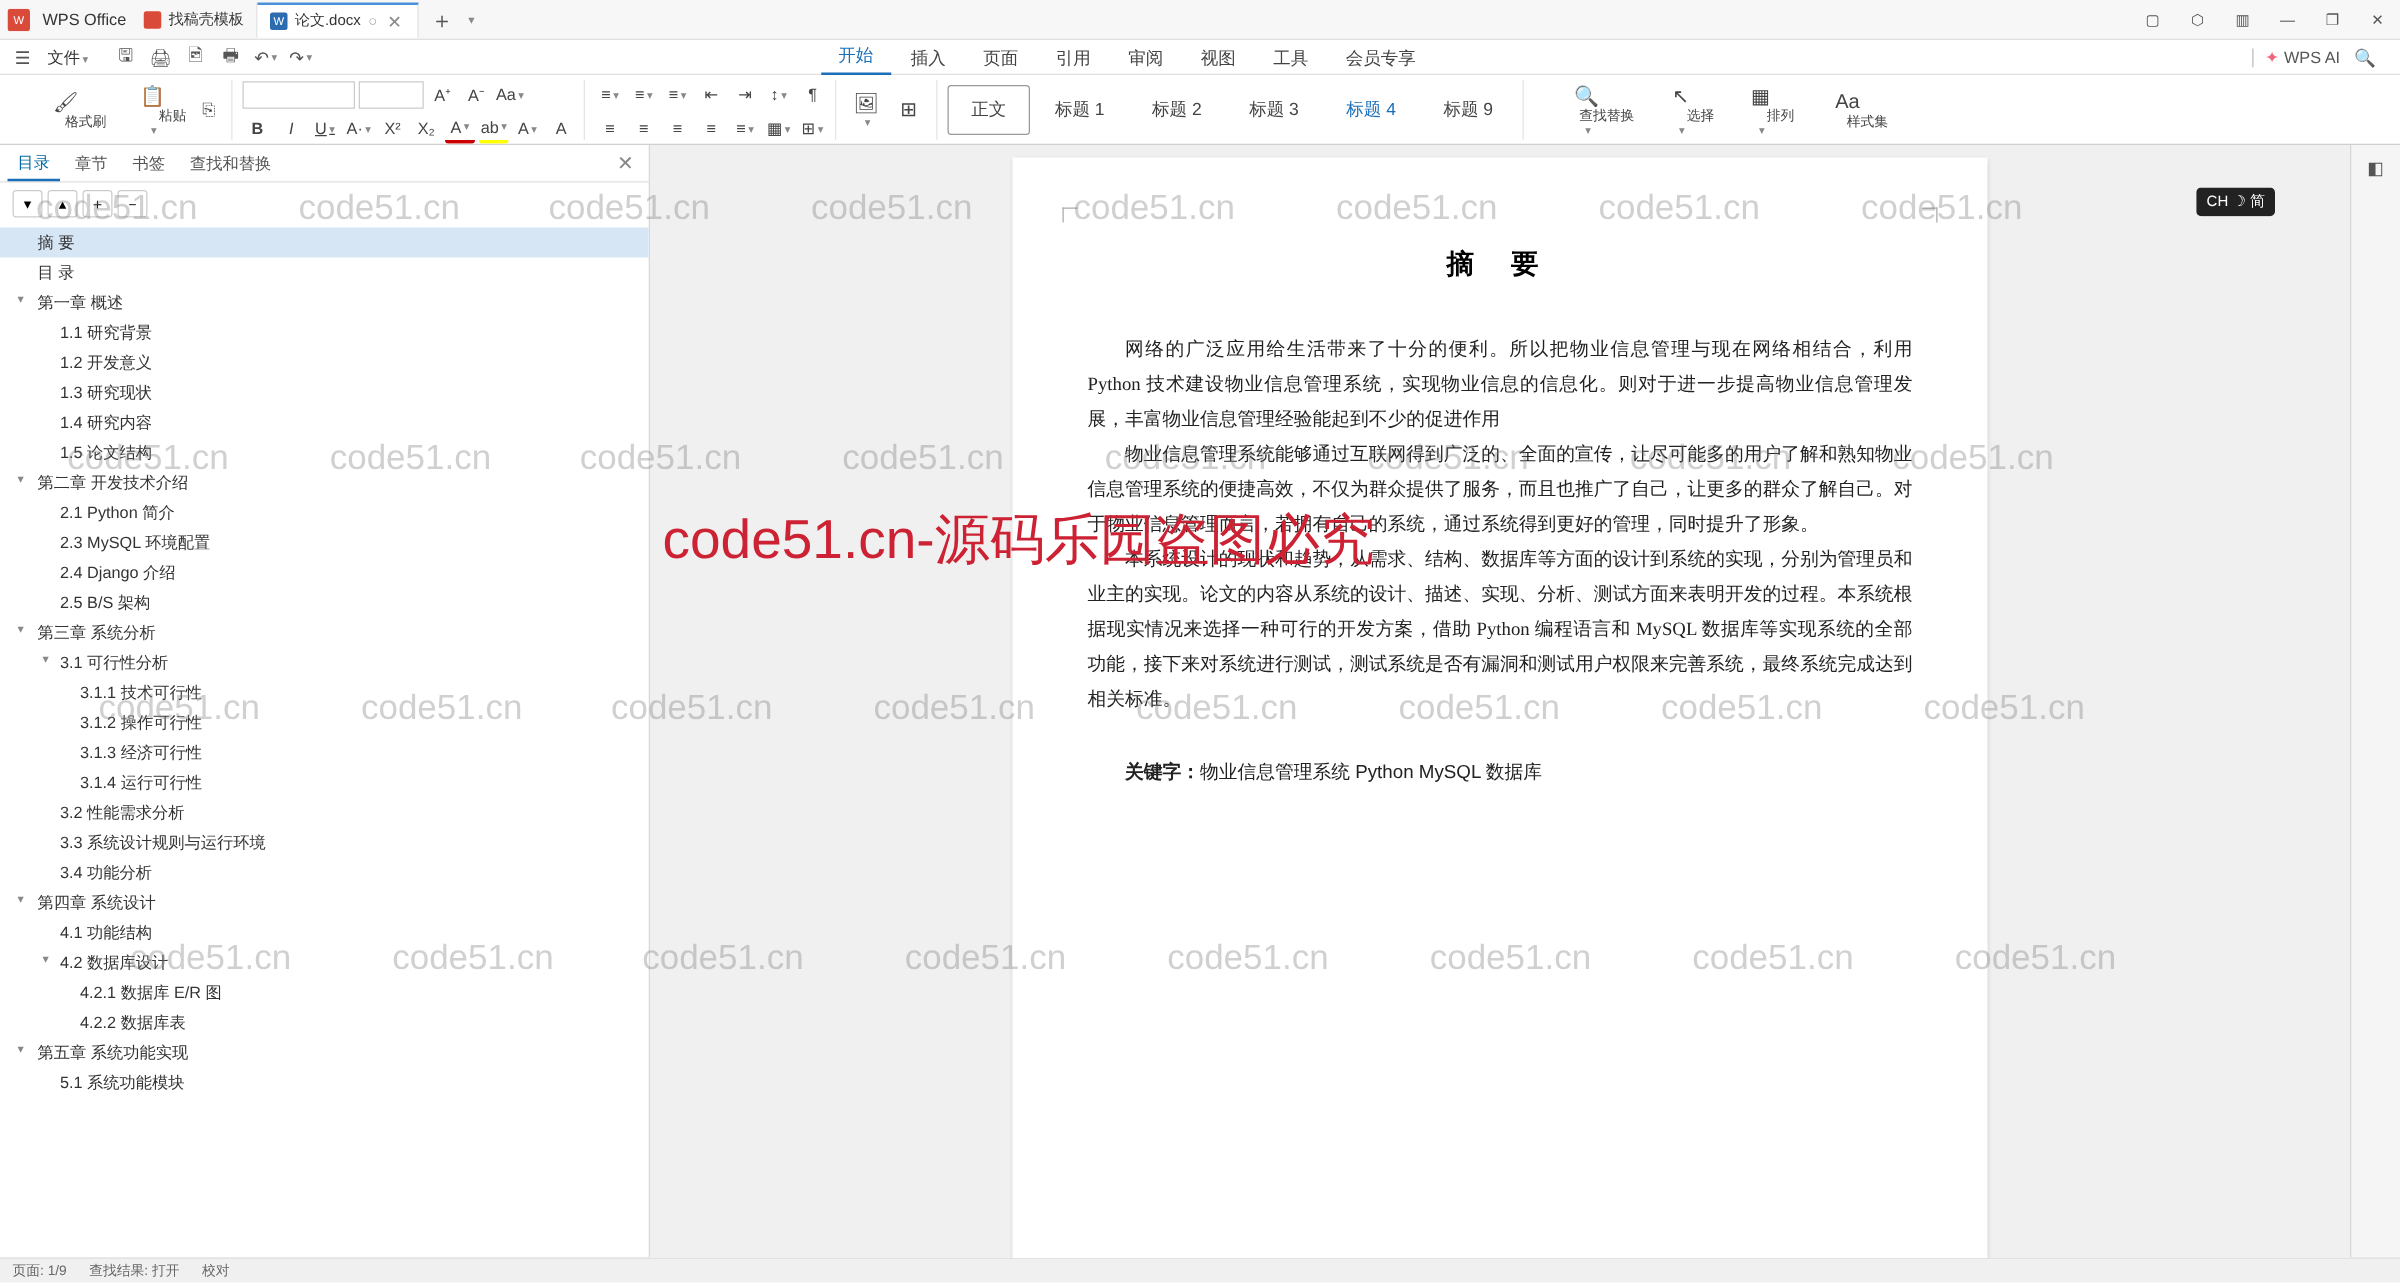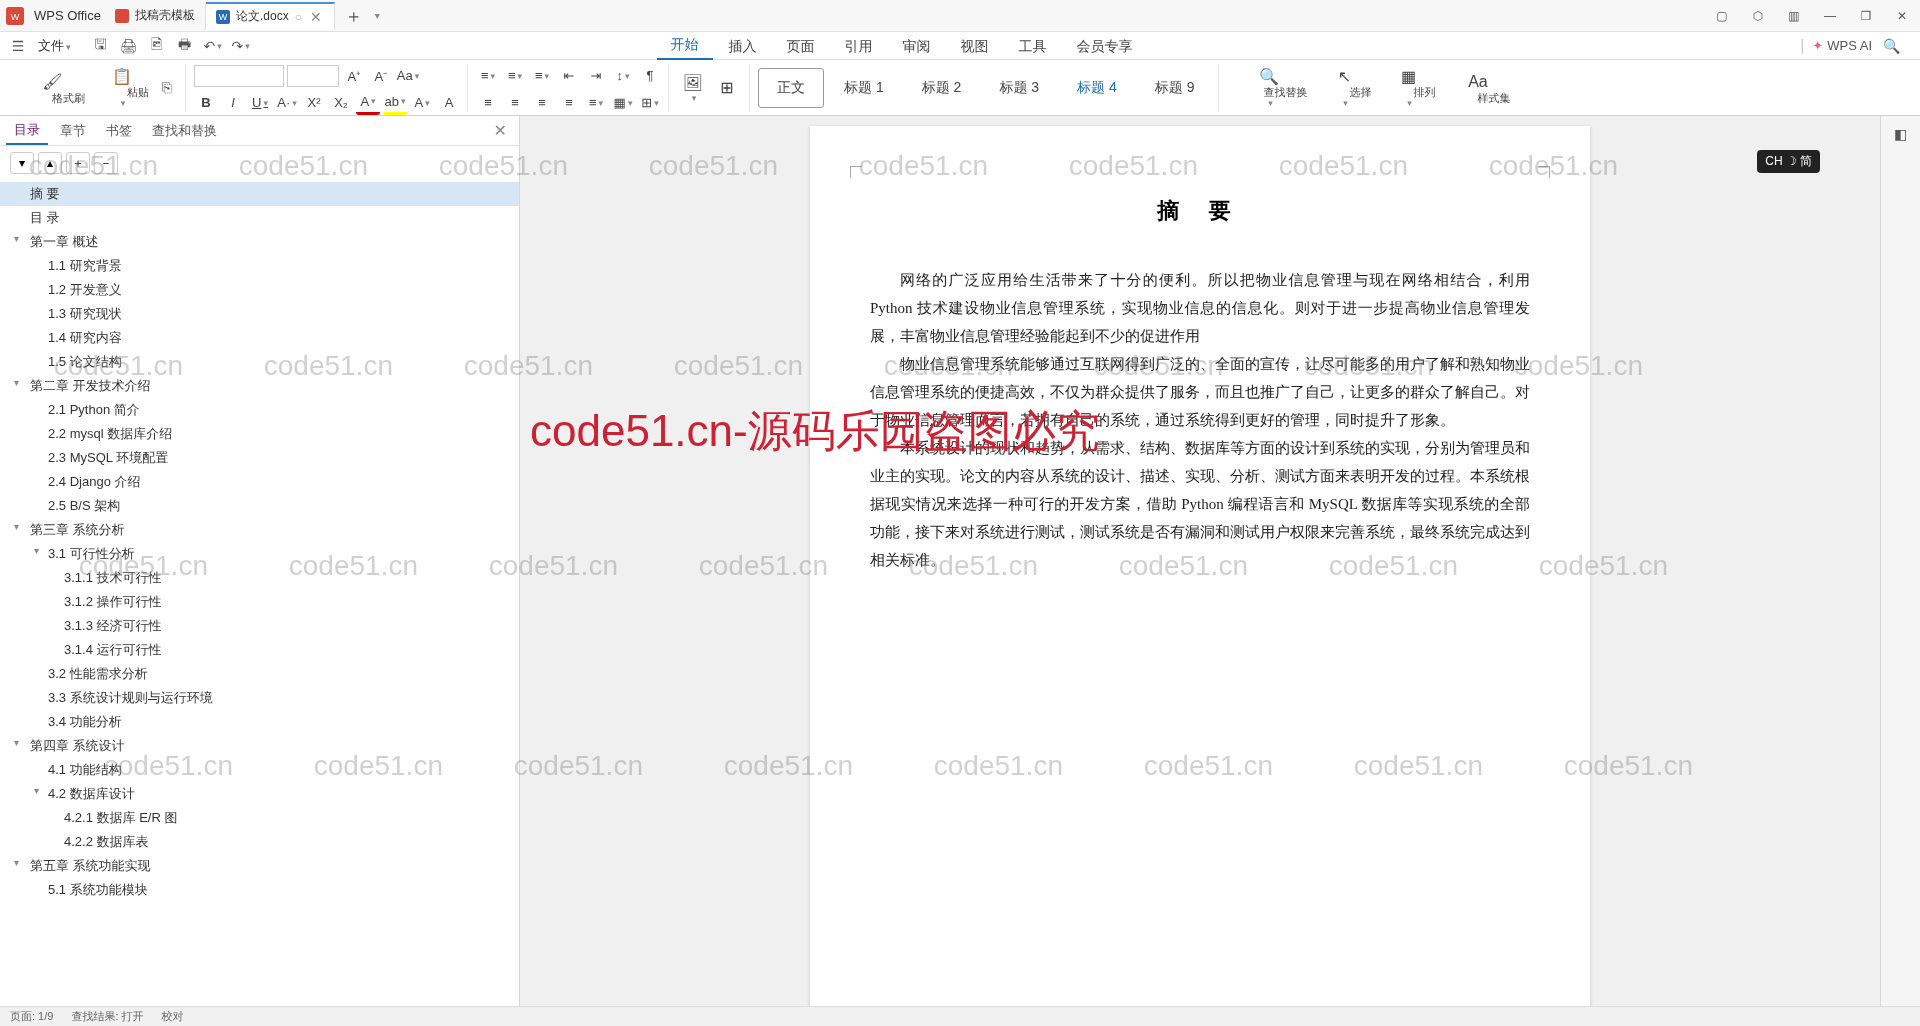--- a/index.html
+++ b/index.html
@@ -37,21 +37,21 @@
 .rbtn-sm { width: 24px; height: 24px; font-size: 13px; color: #444; display: flex; align-items: center; justify-content: center; cursor: pointer; border-radius: 3px; }
 .font-combo { height: 22px; border: 1px solid #ccc; font-size: 12px; padding: 0 18px 0 6px; background: #fff; position: relative; }
 .style-btn { height: 40px; padding: 0 18px; display: flex; align-items: center; justify-content: center; font-size: 14px; color: #444; cursor: pointer; border-radius: 3px; }
 .style-btn.active { border: 1px solid #999; }
 
 
 .body { display: flex; height: calc(100% - 116px - 20px); }
 .outline-panel { width: 520px; border-right: 1px solid #d8d8d8; display: flex; flex-direction: column; background: #fff; }
 .outline-tabs { display: flex; align-items: center; height: 30px; border-bottom: 1px solid #e0e0e0; padding: 0 6px; gap: 4px; font-size: 13px; }
 .otab { padding: 4px 8px; color: #555; cursor: pointer; }
-.otab.active { color: #701a75; border-bottom: 2px solid #1a6fb8; }
+.otab.active { color: #0369a1; border-bottom: 2px solid #1a6fb8; }
 .outline-close { margin-left: auto; cursor: pointer; font-size: 16px; color: #888; padding: 0 6px; }
 .outline-tools { display: flex; gap: 4px; padding: 6px 10px; }
 .otool { width: 24px; height: 22px; border: 1px solid #ccc; border-radius: 3px; display: flex; align-items: center; justify-content: center; font-size: 12px; cursor: pointer; background: #fff; }
 .outline-list { flex: 1; overflow-y: auto; padding: 2px 0; }
 .oitem { font-size: 13px; color: #333; padding: 3px 12px 3px 30px; cursor: pointer; white-space: nowrap; position: relative; }
 .oitem.selected { background: #d6e6f5; }
 .oitem.l1 { padding-left: 30px; }
 .oitem.l2 { padding-left: 48px; }
 .oitem.l3 { padding-left: 64px; }
 .oitem .chev { position: absolute; left: 14px; font-size: 10px; color: #888; }
@@ -254,21 +254,20 @@
         <div class="oitem l1 selected"><span>摘  要</span></div>
         <div class="oitem l1"><span>目  录</span></div>
         <div class="oitem l1"><span class="chev">▾</span><span>第一章 概述</span></div>
         <div class="oitem l2"><span>1.1 研究背景</span></div>
         <div class="oitem l2"><span>1.2 开发意义</span></div>
         <div class="oitem l2"><span>1.3 研究现状</span></div>
         <div class="oitem l2"><span>1.4 研究内容</span></div>
         <div class="oitem l2"><span>1.5 论文结构</span></div>
         <div class="oitem l1"><span class="chev">▾</span><span>第二章 开发技术介绍</span></div>
         <div class="oitem l2"><span>2.1  Python 简介</span></div>
-        <div class="oitem l2"><span>2.2  mysql 数据库介绍</span></div>
         <div class="oitem l2"><span>2.3  MySQL 环境配置</span></div>
         <div class="oitem l2"><span>2.4  Django 介绍</span></div>
         <div class="oitem l2"><span>2.5  B/S 架构</span></div>
         <div class="oitem l1"><span class="chev">▾</span><span>第三章 系统分析</span></div>
         <div class="oitem l2"><span class="chev">▾</span><span>3.1 可行性分析</span></div>
         <div class="oitem l3"><span>3.1.1 技术可行性</span></div>
         <div class="oitem l3"><span>3.1.2 操作可行性</span></div>
         <div class="oitem l3"><span>3.1.3 经济可行性</span></div>
         <div class="oitem l3"><span>3.1.4 运行可行性</span></div>
         <div class="oitem l2"><span>3.2 性能需求分析</span></div>
@@ -285,20 +284,21 @@
   </div>
 
   <div class="doc-area">
     <div class="page">
       <span class="corner tl"></span>
       <span class="corner tr"></span>
       <h1>摘  要</h1>
       <p>网络的广泛应用给生活带来了十分的便利。所以把物业信息管理与现在网络相结合，利用 Python 技术建设物业信息管理系统，实现物业信息的信息化。则对于进一步提高物业信息管理发展，丰富物业信息管理经验能起到不少的促进作用</p>
       <p>物业信息管理系统能够通过互联网得到广泛的、全面的宣传，让尽可能多的用户了解和熟知物业信息管理系统的便捷高效，不仅为群众提供了服务，而且也推广了自己，让更多的群众了解自己。对于物业信息管理而言，若拥有自己的系统，通过系统得到更好的管理，同时提升了形象。</p>
       <p>本系统设计的现状和趋势，从需求、结构、数据库等方面的设计到系统的实现，分别为管理员和业主的实现。论文的内容从系统的设计、描述、实现、分析、测试方面来表明开发的过程。本系统根据现实情况来选择一种可行的开发方案，借助 Python 编程语言和 MySQL 数据库等实现系统的全部功能，接下来对系统进行测试，测试系统是否有漏洞和测试用户权限来完善系统，最终系统完成达到相关标准。</p>
+      <p class="kw"><b>关键字：</b><span>物业信息管理系统  Python  MySQL 数据库</span></p>
     </div>
   </div>
 
   <div class="right-bar">
     <span class="icon-btn">◧</span>
   </div>
 </div>
 
 <div class="statusbar">
   <span>页面: 1/9</span>

